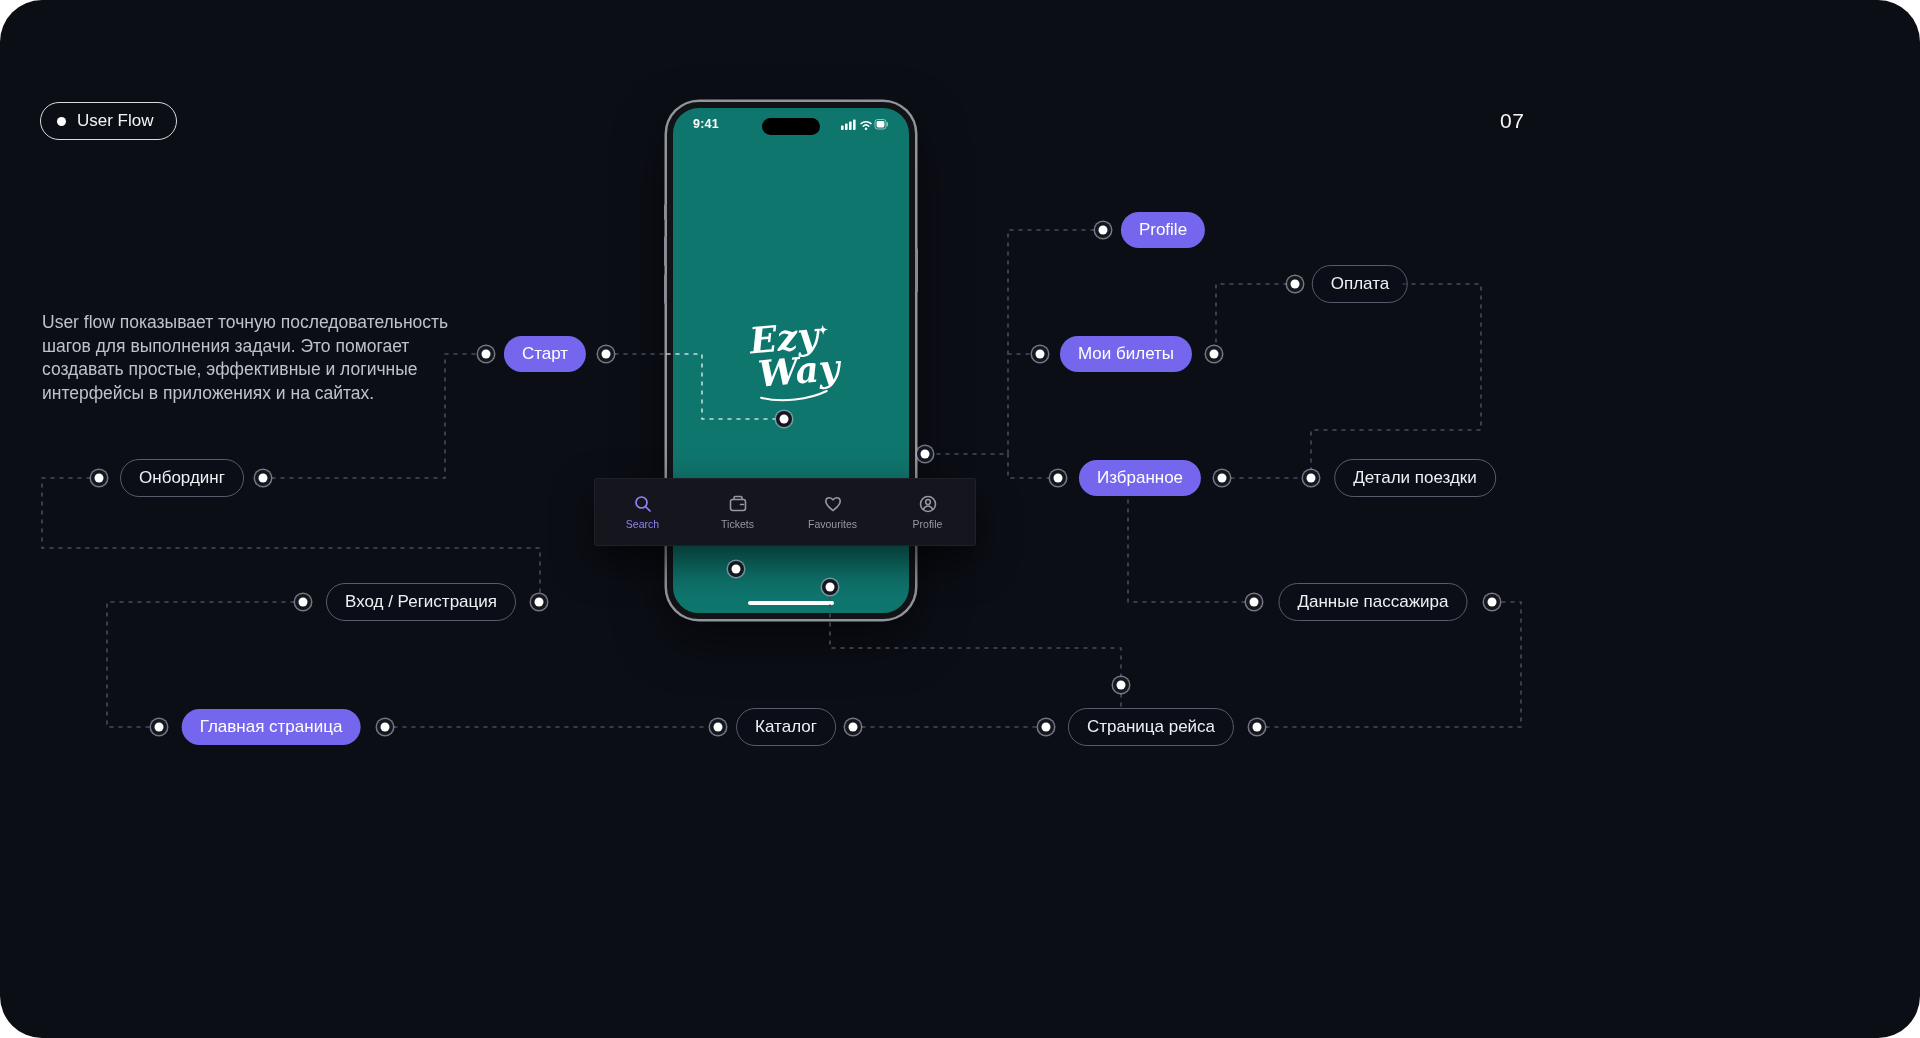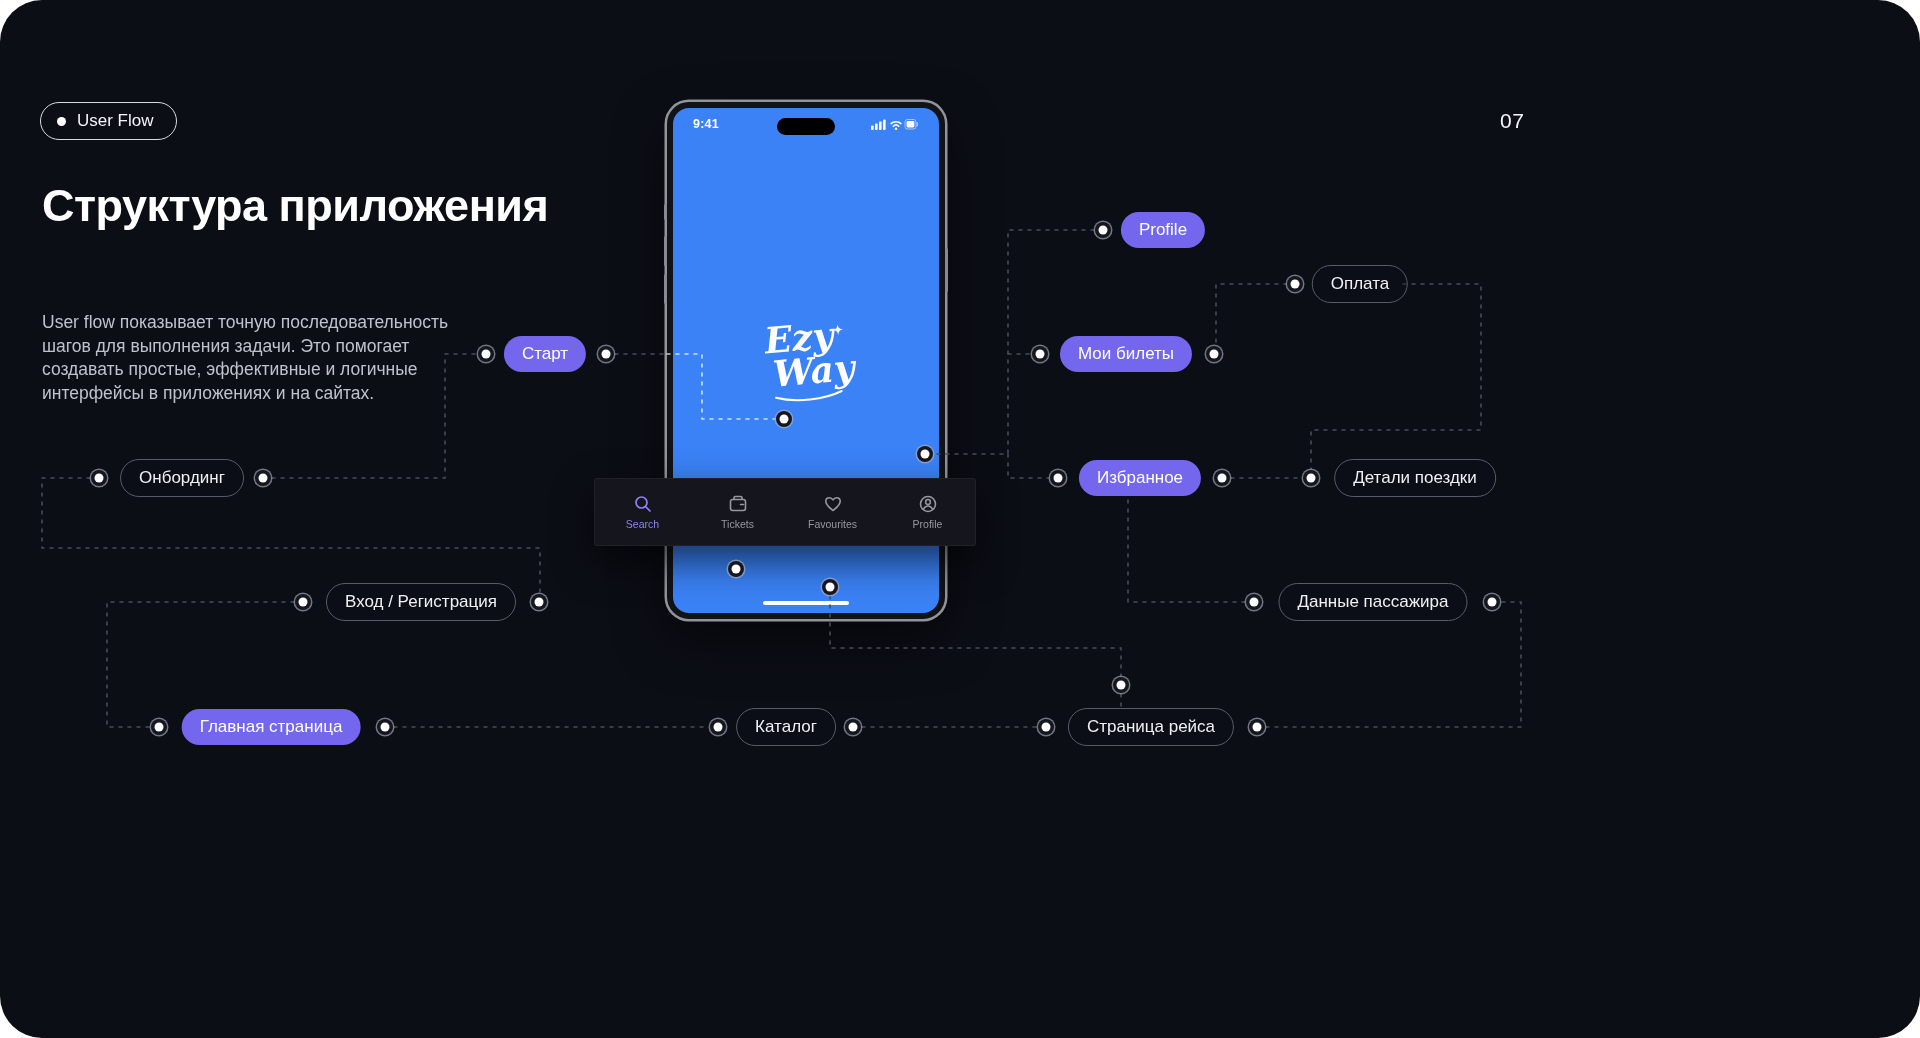--- a/index.html
+++ b/index.html
@@ -27,22 +27,22 @@
     box-shadow:0 0 0 3.5px #15171f,0 0 0 5px rgba(170,175,190,.65);}
 
   
   .node{position:absolute;transform:translate(-50%,-50%);z-index:6;white-space:nowrap;
     font-size:17px;padding:8px 18px;border-radius:20px;}
   .node.filled{background:#7467ee;color:#ffffff;}
   .node.outline{border:1.3px solid #585c6a;color:#eef0f4;background:rgba(12,14,22,.35);}
 
   
   .phone{position:absolute;left:667px;top:102px;width:236px;height:505px;z-index:2;
-    background:#3b82f6;border:6px solid #121317;border-radius:22px;
-    box-shadow:0 0 0 2.5px #90949b,0 20px 50px rgba(0,0,0,.55);padding-left:30px;}
+    background:#0f766e;border:6px solid #121317;border-radius:32px;
+    box-shadow:0 0 0 2.5px #90949b,0 20px 50px rgba(0,0,0,.55);}
   .side-btn{position:absolute;background:#868a92;border-radius:2px;}
   .statusbar{position:absolute;top:9px;left:0;right:0;padding:0 20px;display:flex;
     justify-content:space-between;align-items:center;color:#ffffff;}
   .status-time{font-size:12.5px;font-weight:700;letter-spacing:.2px;}
   .island{position:absolute;top:10px;left:50%;transform:translateX(-50%);width:58px;height:17px;
     background:#000000;border-radius:10px;z-index:2;}
   .logo{position:absolute;top:208px;left:0;right:0;text-align:center;color:#ffffff;
     font-family:"DejaVu Serif",serif;font-style:italic;transform:rotate(-5deg);}
   .logo .l1{font-size:36px;font-weight:600;display:block;line-height:34px;}
   .logo .l2{font-size:36px;font-weight:600;display:block;line-height:34px;margin-left:14px;}
@@ -64,21 +64,20 @@
 
 <div class="stage">
   <div class="slide">
 
     <div class="badge">
       <span class="badge-dot"></span>
       <span>User Flow</span>
     </div>
     <div class="page-num">07</div>
 
-    <div class="title">Структура приложения</div>
     <div class="desc">User flow показывает точную последовательность шагов для выполнения задачи. Это помогает создавать простые, эффективные и логичные интерфейсы в приложениях и на сайтах.</div>
 
     <div class="phone">
       <div class="side-btn" style="left:-9px;top:96px;width:3px;height:16px;"></div>
       <div class="side-btn" style="left:-9px;top:128px;width:3px;height:30px;"></div>
       <div class="side-btn" style="left:-9px;top:166px;width:3px;height:30px;"></div>
       <div class="side-btn" style="right:-9px;top:140px;width:3px;height:44px;"></div>
 
       <div class="island"></div>
       <div class="statusbar">

